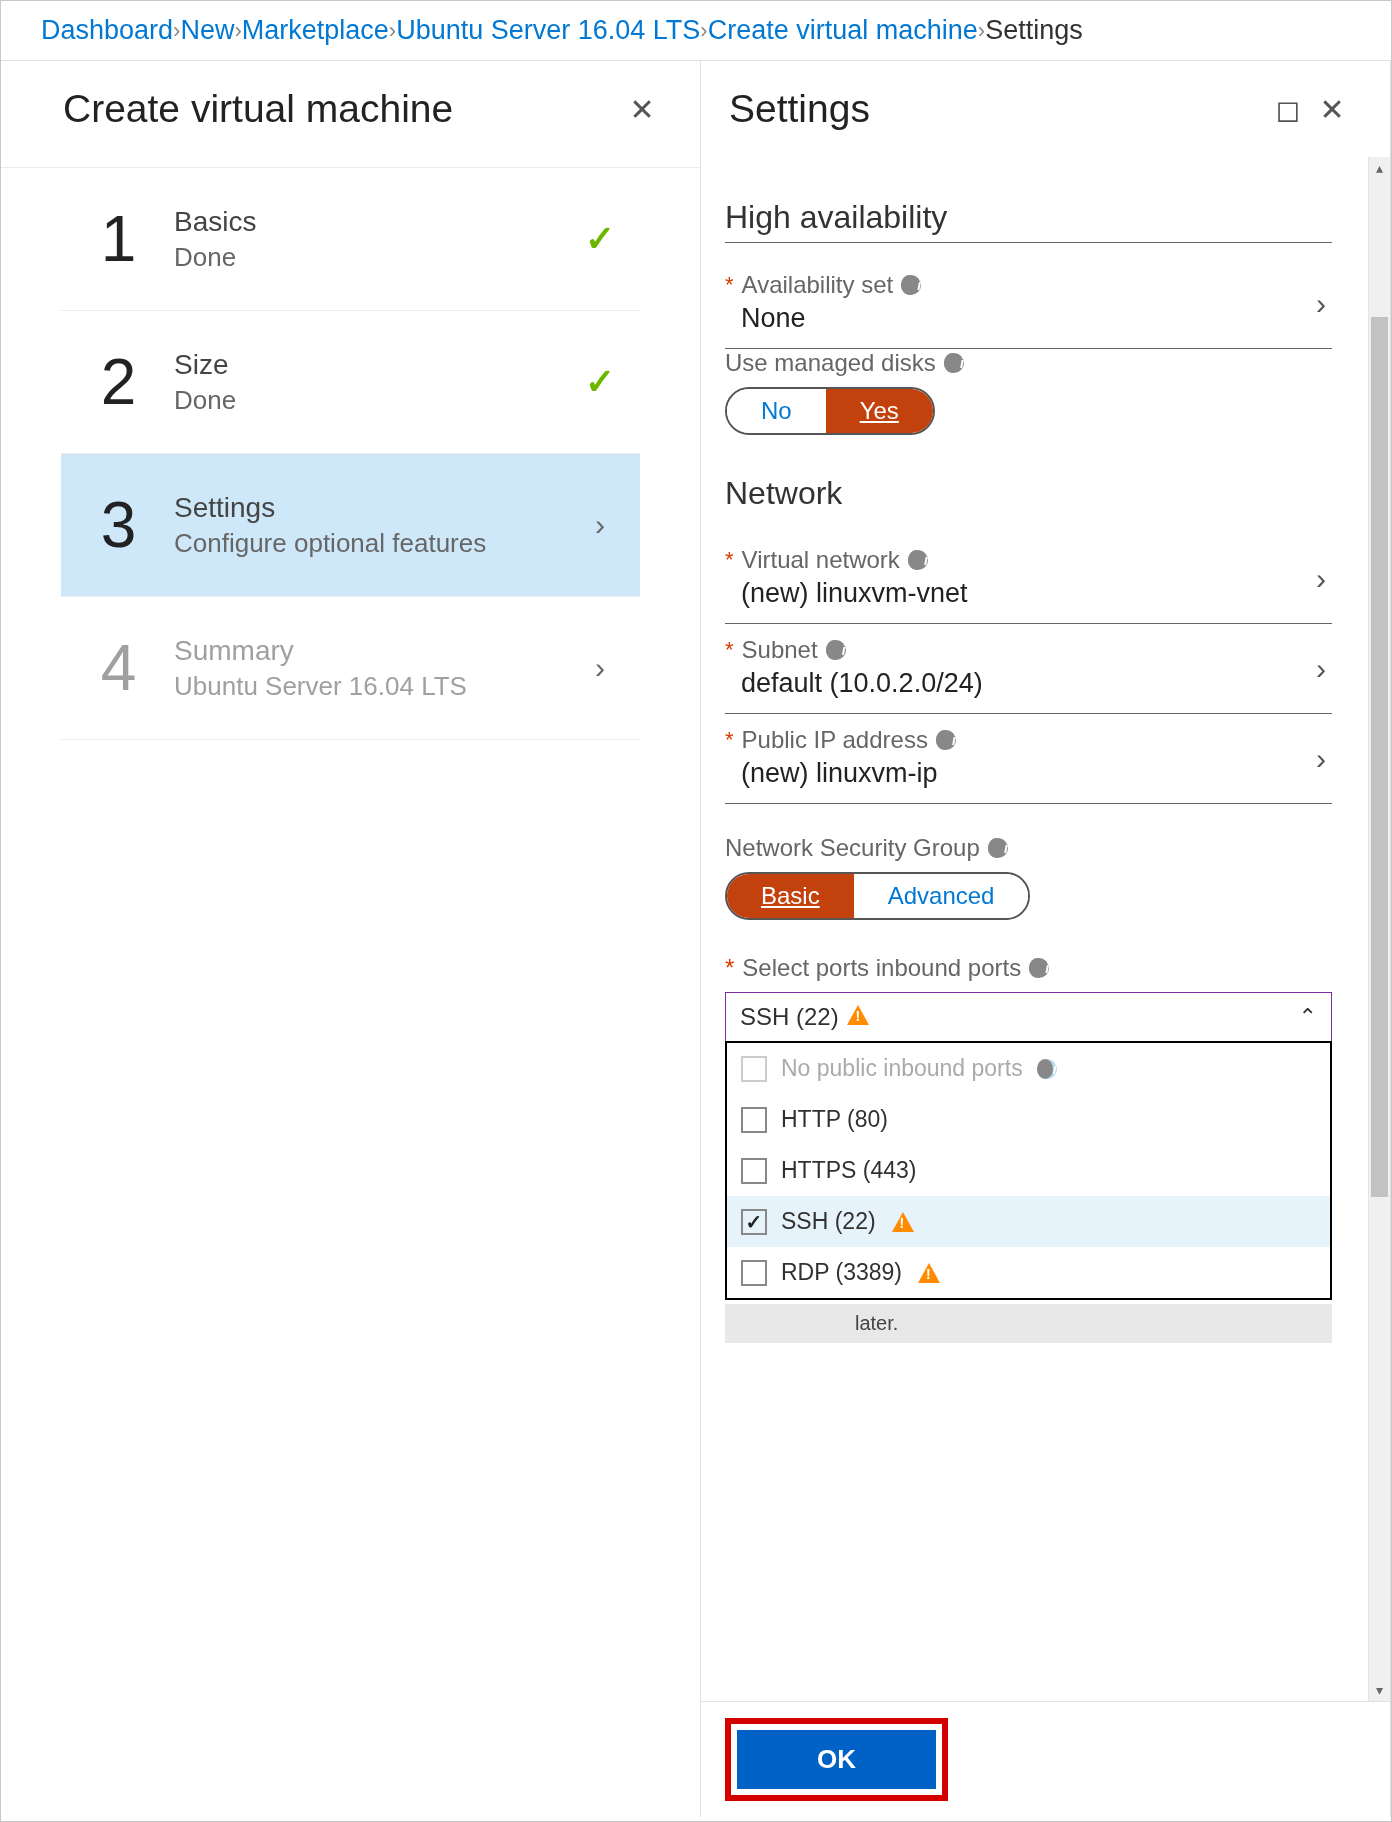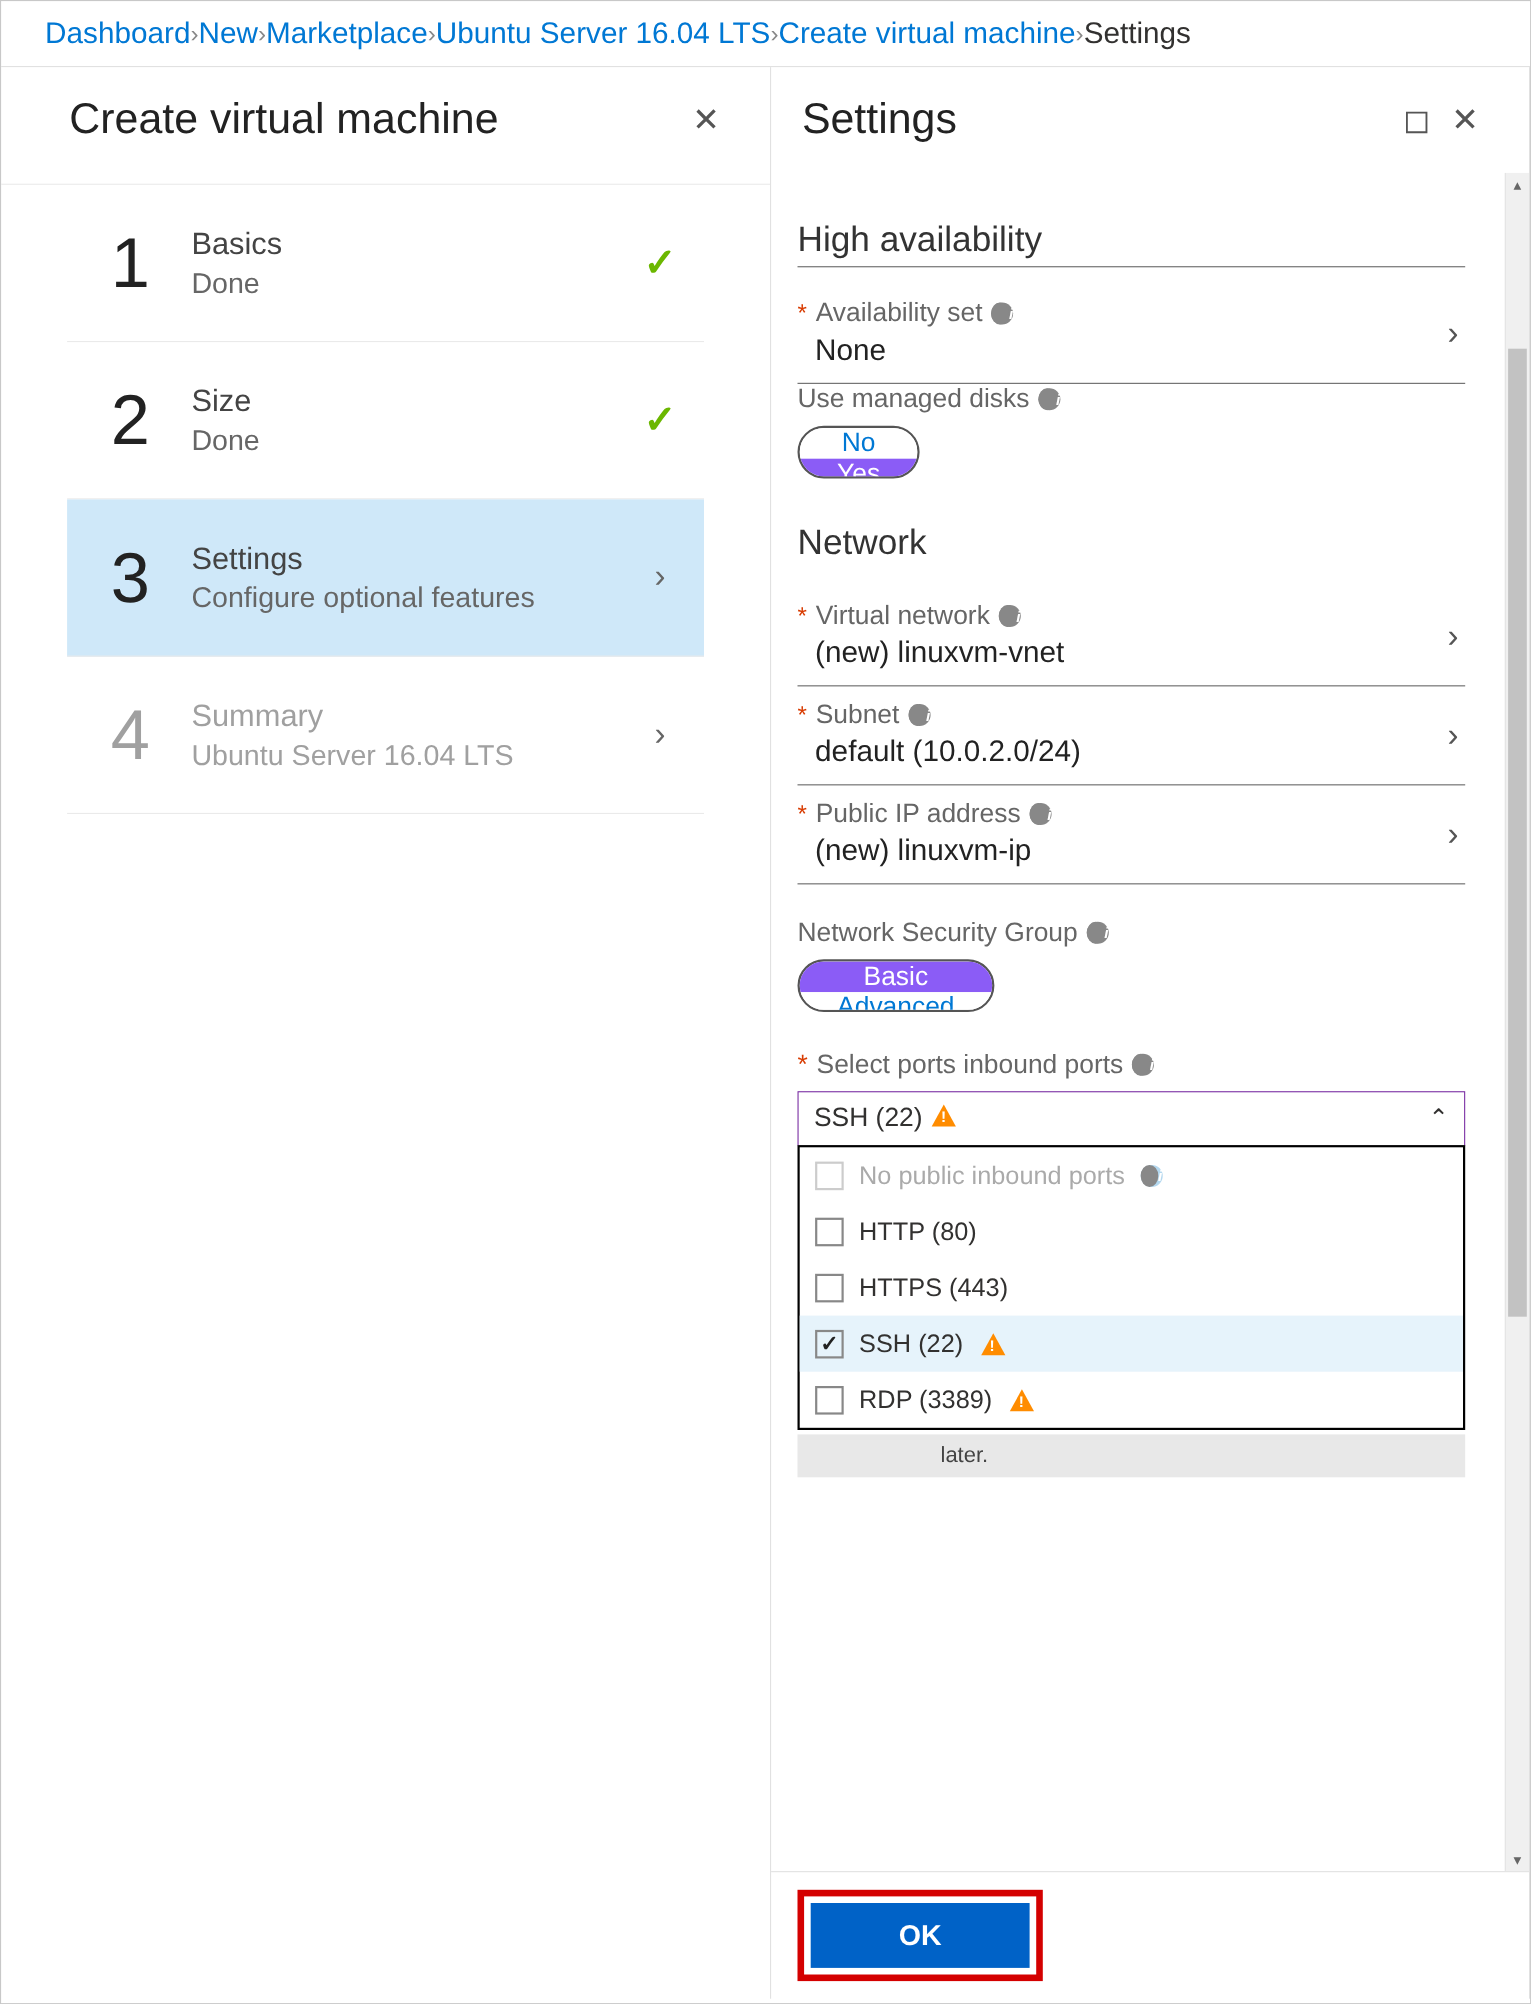--- a/index.html
+++ b/index.html
@@ -146,30 +146,29 @@
     display:flex; align-items:center; gap:8px;
   }
 
   
   .pill-toggle {
     display:inline-flex;
     border:2px solid #555;
     border-radius: 40px;
     overflow:hidden;
     height:48px;
-    flex-direction:column;
   }
   .pill-toggle .opt {
     display:flex; align-items:center; justify-content:center;
     padding: 0 34px;
     font-size: 24px;
     cursor:pointer;
     background:#fff; color:#0078d4;
   }
-  .pill-toggle .opt.selected { background:#8b5cf6; color:#fff; }
+  .pill-toggle .opt.selected { background:#c2410c; color:#fff;text-decoration:underline; }
 
   
   .dropdown {
     border:1px solid #7b2fa3;
     padding:10px 14px;
     display:flex; align-items:center; justify-content:space-between;
     cursor:pointer;
     font-size:24px;
   }
   .dropdown .chev { font-size:22px; }

